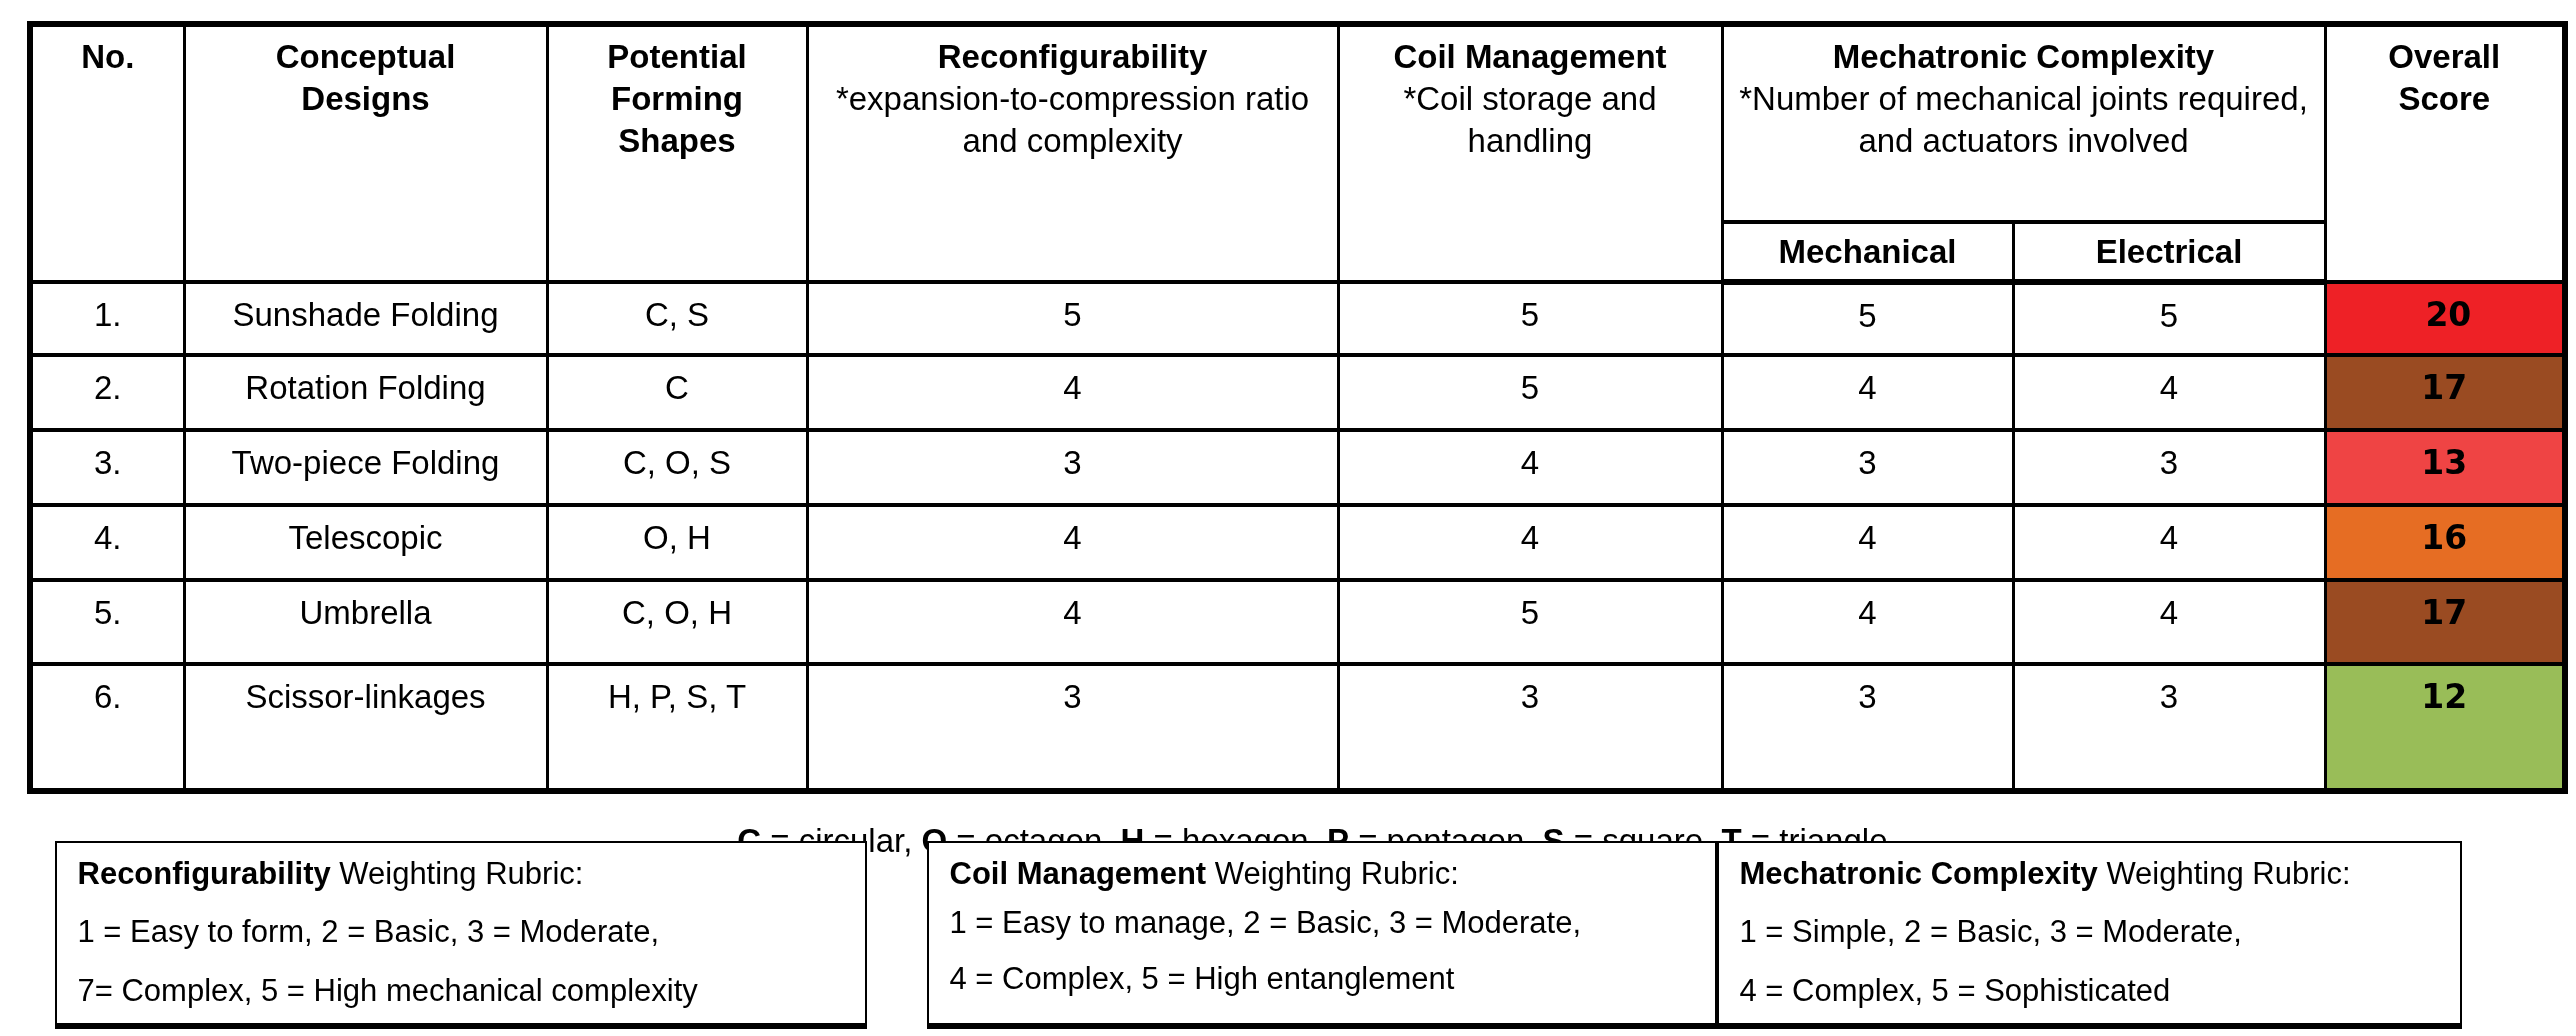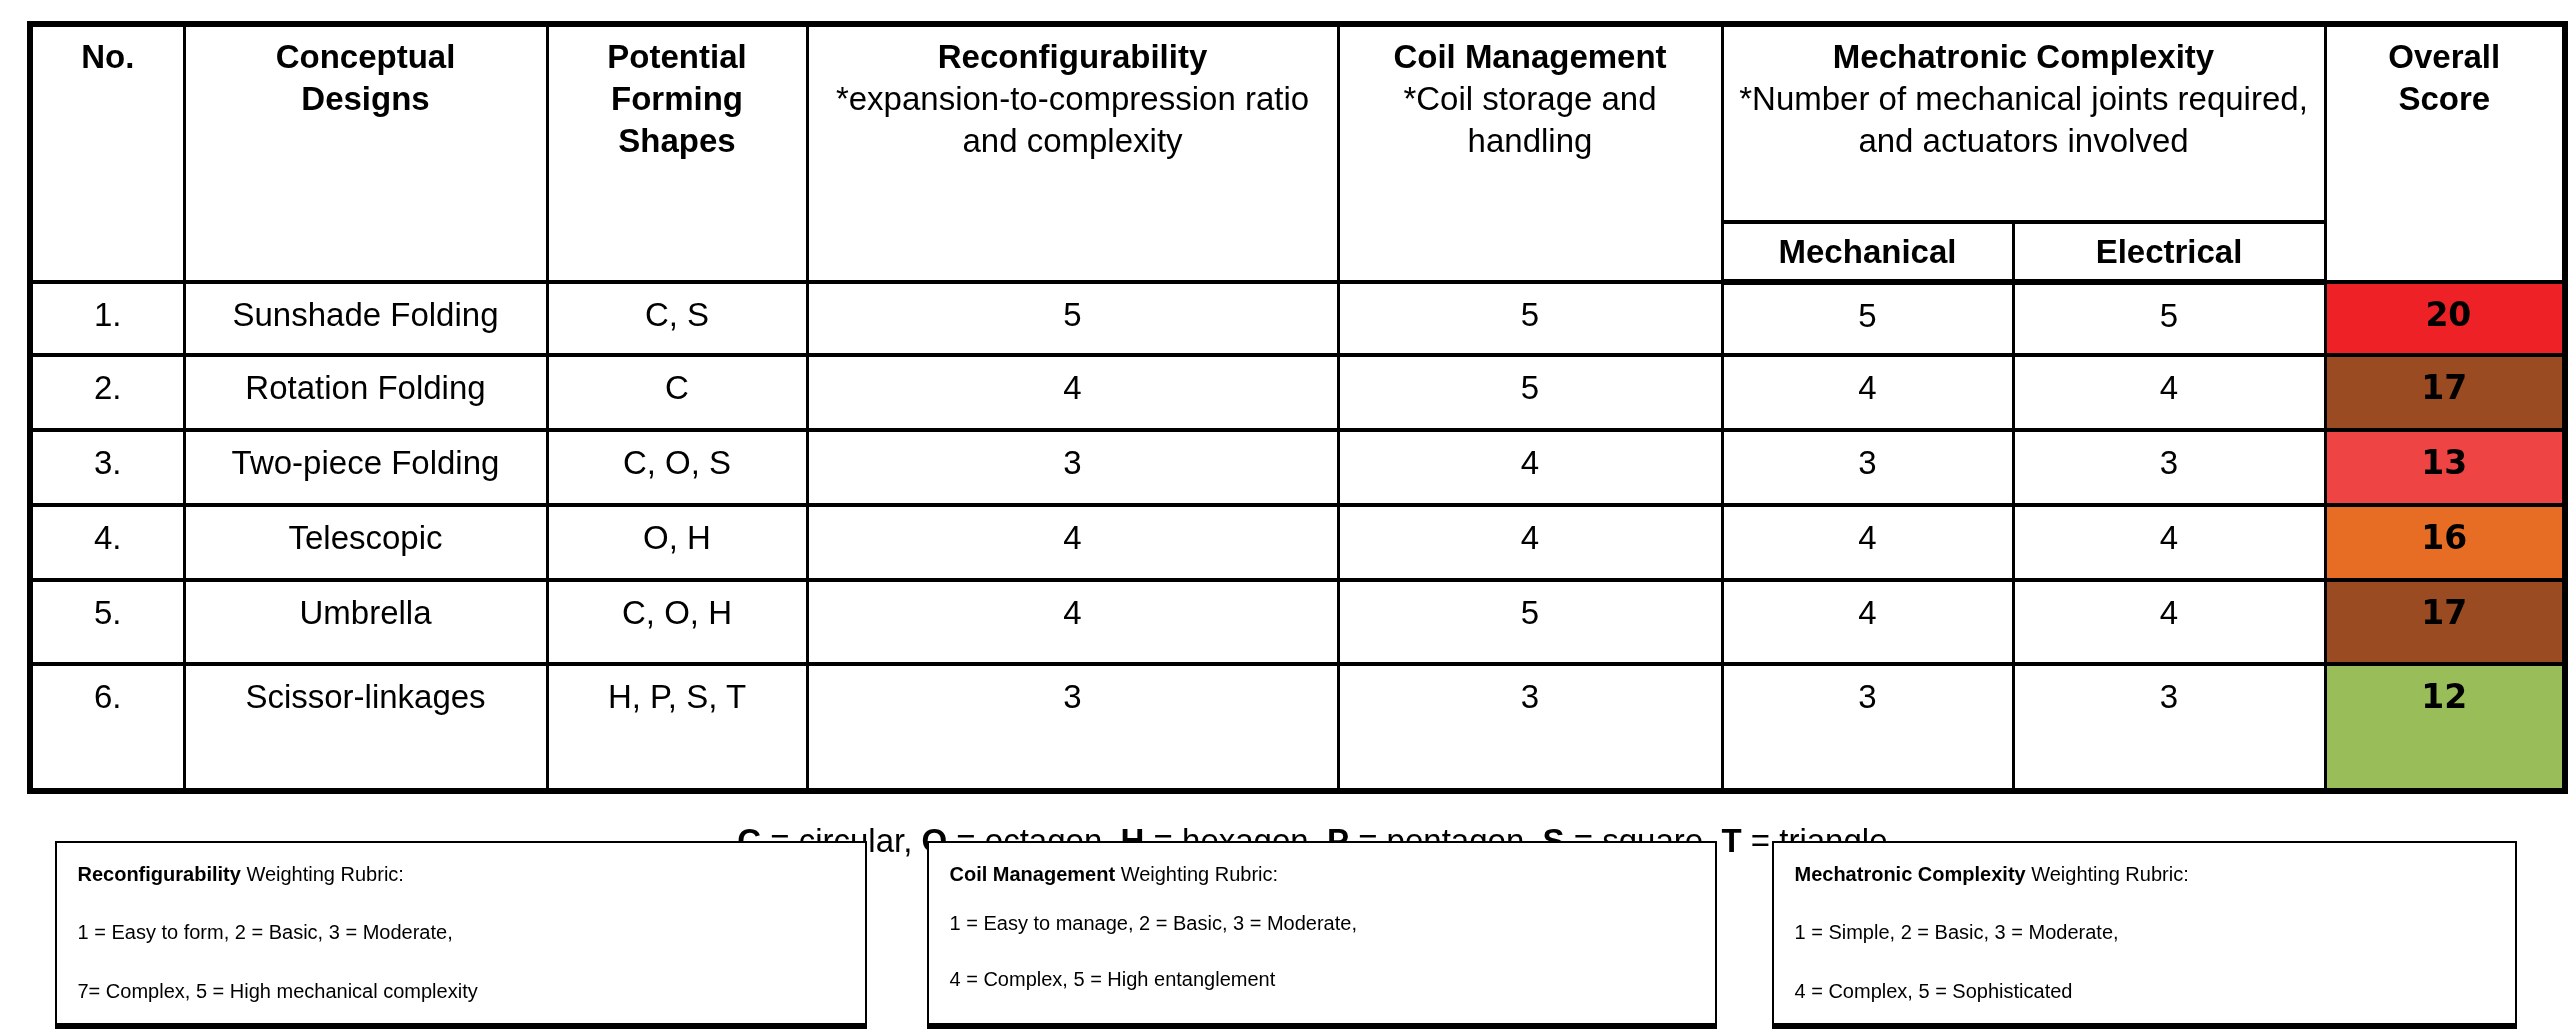--- a/index.html
+++ b/index.html
@@ -94,28 +94,28 @@
   .rubric-box {
     box-sizing: border-box;
     height: 188px;
     border: 2.7px solid #000;
     border-bottom-width: 6.8px;
     background: #fff;
     padding: 11px 13.7px 12.3px 20.5px;
     display: flex;
     flex-direction: column;
     justify-content: space-between;
-    font-size: 20px;
+    font-size: 31px;
     line-height: 40px;
     white-space: pre-wrap;
   }
   .rubric-box .rubric-title b { font-weight: bold; }
   .rubric-box.box-1 { width: 812px; margin-left: 55px; }
   .rubric-box.box-2 { width: 790px; margin-left: 60px; justify-content: flex-start; gap: 9px; }
-  .rubric-box.box-3 { width: 745px; margin-left: 55px; }
+  .rubric-box.box-3 { width: 745px; }
   .rubric-box.box-2 .rubric-line1 { margin-top: auto; }
   .rubric-box.box-2 .rubric-line2 { margin-top: 6.8px; margin-bottom: 30px; }
 </style>
 </head>
 <body>
 
 <div class="canvas">
 
   <table class="eval">
     <colgroup>

